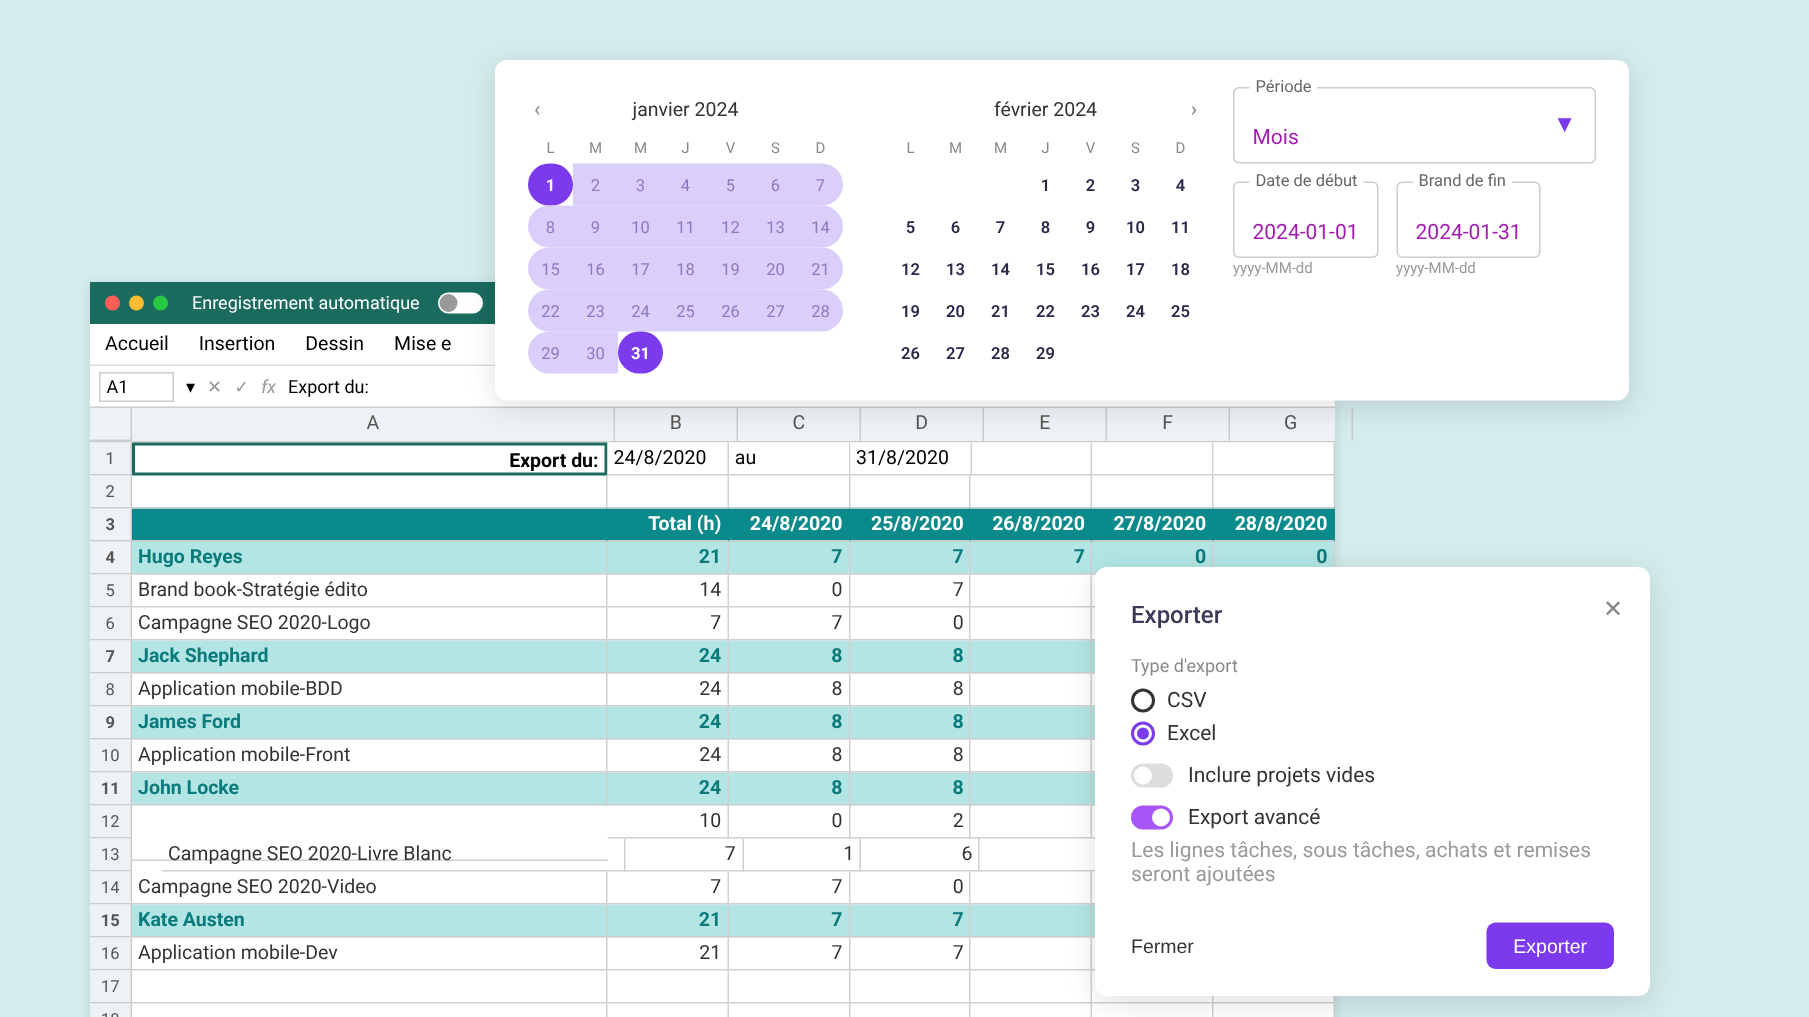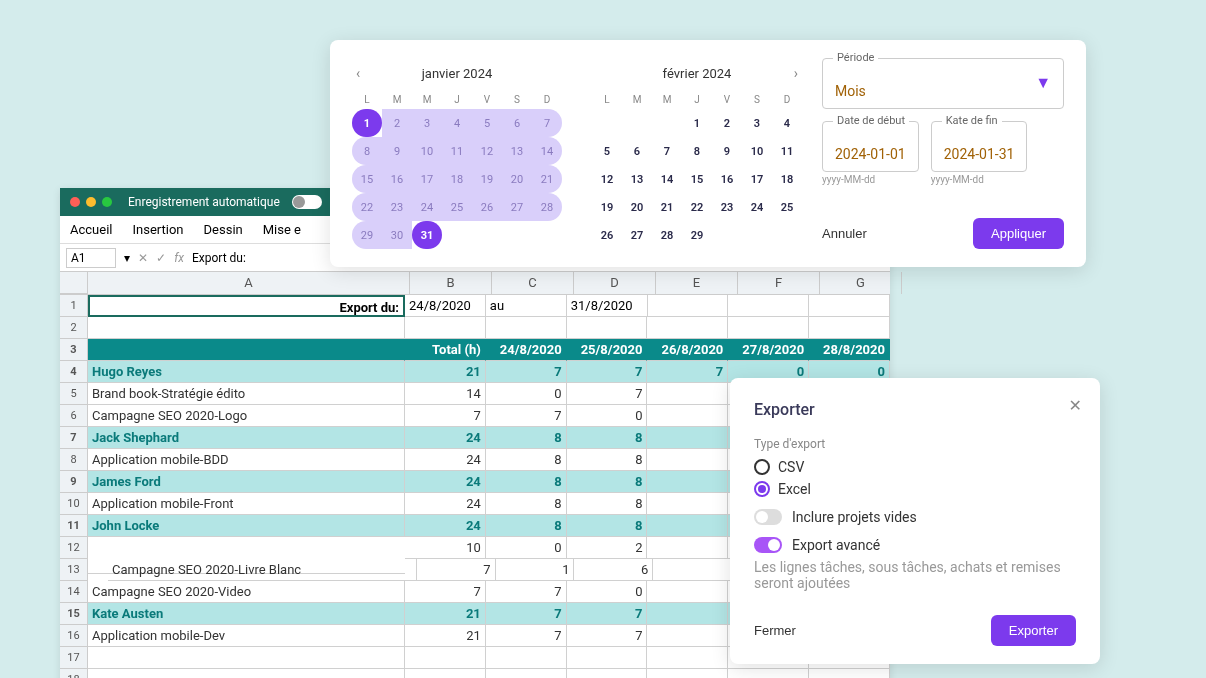--- a/index.html
+++ b/index.html
@@ -52,21 +52,21 @@
 .day.sel { background: #7c3aed; color: #fff; border-radius: 14px; font-weight: bold; }
 .day.range { background: #d9cffa; color: #8a7bbf; }
 .day.range.first { border-radius: 14px 0 0 14px; }
 .day.range.last { border-radius: 0 14px 14px 0; }
 .day.blank { visibility: hidden; }
 .cal2 .day { font-weight: 600; color: #2a2a4a; }
 
 .dateside { width: 260px; display: flex; flex-direction: column; gap: 12px; }
 .fieldset-like { border: 1px solid #ccc; border-radius: 4px; padding: 22px 12px 8px; position: relative; }
 .fieldset-like .legend { position: absolute; top: -8px; left: 10px; background: #fff; padding: 0 4px; font-size: 11px; color: #666; }
-.fieldset-like .value { font-size: 14px; color: #a16207; }
+.fieldset-like .value { font-size: 14px; color: #a21caf; }
 .fieldset-like .chevron { position: absolute; right: 12px; top: 14px; color: #7c3aed; }
 .daterow { display: flex; gap: 12px; }
 .daterow .fieldset-like { flex: 1; }
 .datehint { font-size: 10px; color: #999; margin-top: 2px; }
 .datebuttons { display: flex; justify-content: space-between; align-items: center; margin-top: auto; padding-top: 20px; }
 .btn-text { background: none; border: none; font-size: 13px; color: #333; cursor: pointer; }
 .btn-primary { background: #7c3aed; color: #fff; border: none; border-radius: 6px; padding: 8px 18px; font-size: 13px; cursor: pointer; }
 
 
 .exportmodal { position: absolute; left: 730px; top: 378px; width: 370px; background: #fff; border-radius: 8px; box-shadow: 0 4px 20px rgba(0,0,0,0.12); padding: 22px 24px 18px; }
@@ -417,29 +417,25 @@
     <div class="daterow">
       <div>
         <div class="fieldset-like">
           <span class="legend">Date de début</span>
           <span class="value">2024-01-01</span>
         </div>
         <div class="datehint">yyyy-MM-dd</div>
       </div>
       <div>
         <div class="fieldset-like">
-          <span class="legend">Kate de fin</span>
+          <span class="legend">Brand de fin</span>
           <span class="value">2024-01-31</span>
         </div>
         <div class="datehint">yyyy-MM-dd</div>
       </div>
-    </div>
-    <div class="datebuttons">
-      <button class="btn-text">Annuler</button>
-      <button class="btn-primary">Appliquer</button>
     </div>
   </div>
 </div>
 
 <div class="exportmodal">
   <h3>Exporter</h3>
   <span class="close">✕</span>
   <div class="section-label">Type d'export</div>
   <div class="radio-row">
     <span class="radio"></span>

